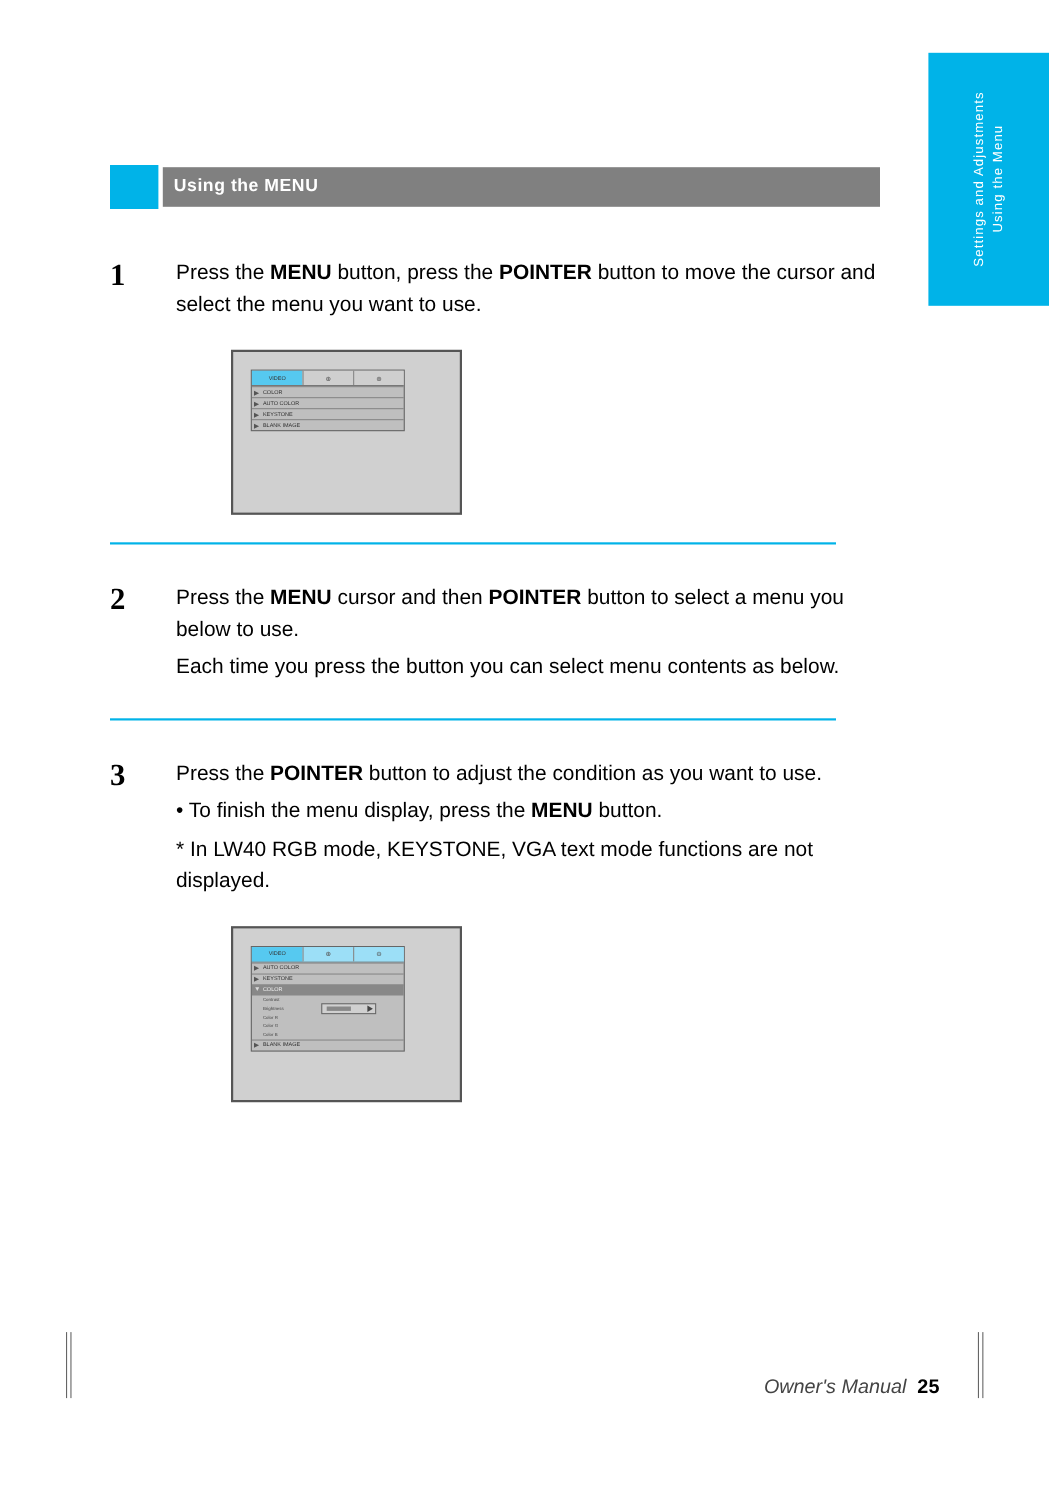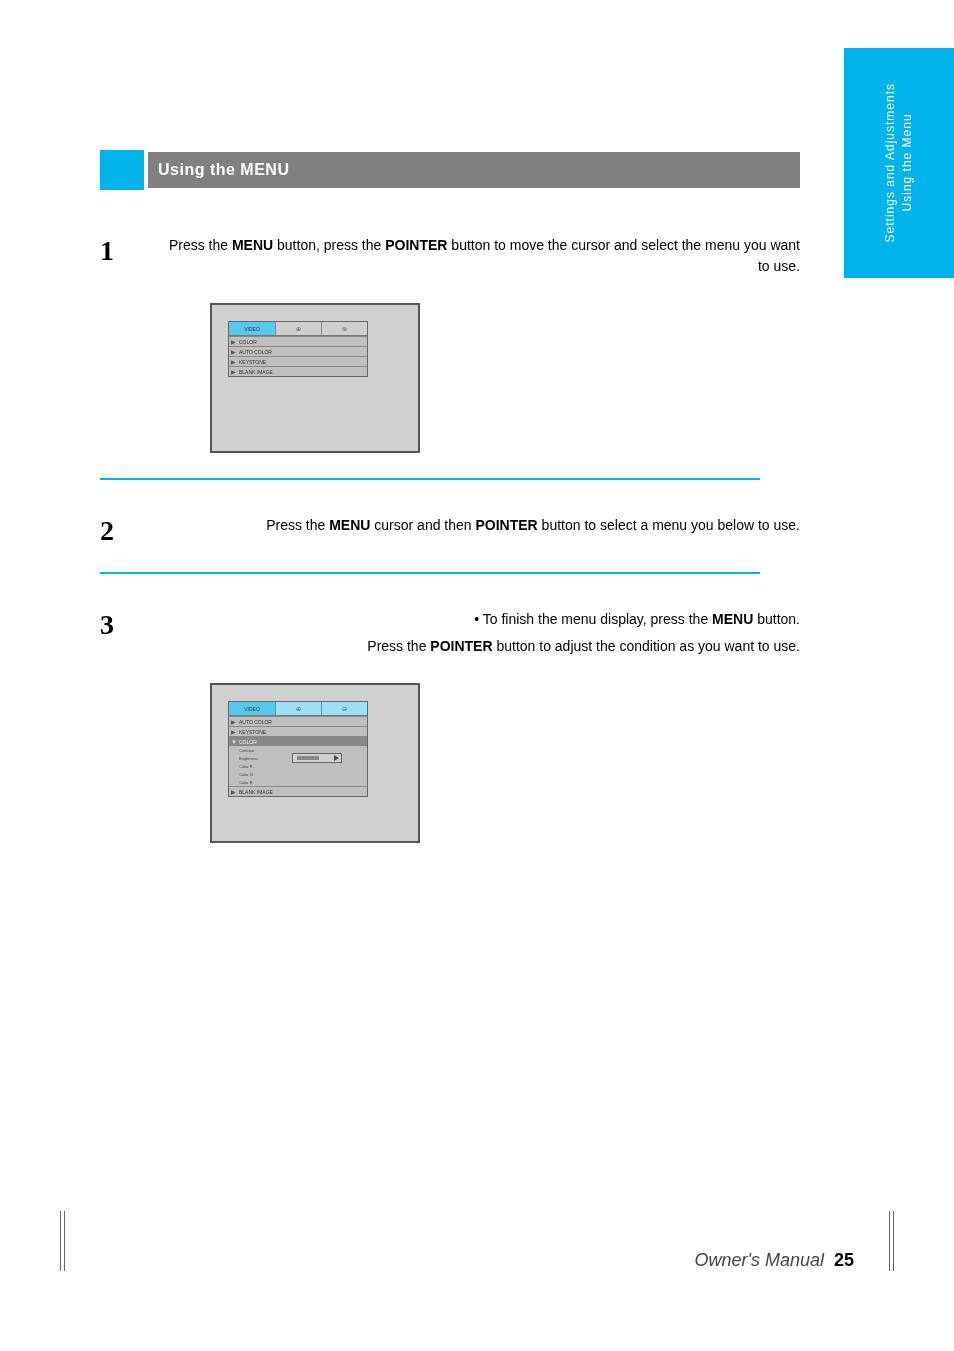--- a/index.html
+++ b/index.html
@@ -67,23 +67,22 @@
     margin-bottom: 20px;
   }
   .step-num {
     width: 60px;
     font-size: 28px;
     font-weight: bold;
     font-family: Georgia, serif;
   }
   .step-body {
     flex: 1;
-    font-size: 14px;
+    font-size: 19px;
     line-height: 1.5;
-    text-align: right;
   }
   .step-body .bold { font-weight: bold; }
   .step-body p { margin-bottom: 6px; }
   .hairline {
     border: none;
     border-top: 2px solid #00b3e8;
     margin: 25px 0 35px 0;
     width: 660px;
     margin-left: 0;
   }
@@ -236,34 +235,36 @@
   </div>
 
   <hr class="hairline">
 
   <div class="step">
     <div class="step-num">2</div>
     <div class="step-body">
       <p>
         <span>Press the </span><span class="bold">MENU</span><span> cursor and then </span><span class="bold">POINTER</span><span> button to select a menu you below to use.</span>
       </p>
+      <p>Each time you press the button you can select menu contents as below.</p>
     </div>
   </div>
 
   <hr class="hairline">
 
   <div class="step">
     <div class="step-num">3</div>
     <div class="step-body">
       <p>
+        <span>Press the </span><span class="bold">POINTER</span><span> button to adjust the condition as you want to use.</span>
+      </p>
+      <p>
         <span>• To finish the menu display, press the </span><span class="bold">MENU</span><span> button.</span>
       </p>
-      <p>
-        <span>Press the </span><span class="bold">POINTER</span><span> button to adjust the condition as you want to use.</span>
-      </p>
+      <p>* In LW40 RGB mode, KEYSTONE, VGA text mode functions are not displayed.</p>
     </div>
   </div>
 
   <div class="menu-fig" style="height:160px;">
     <div class="menu-inner" style="width:140px;">
       <div class="menu-header" style="background:#8cd8f5;">
         <div class="menu-tab-active">VIDEO</div>
         <div class="menu-tab" style="background:#9cdff7;">⊕</div>
         <div class="menu-tab" style="background:#9cdff7;">⊖</div>
       </div>

